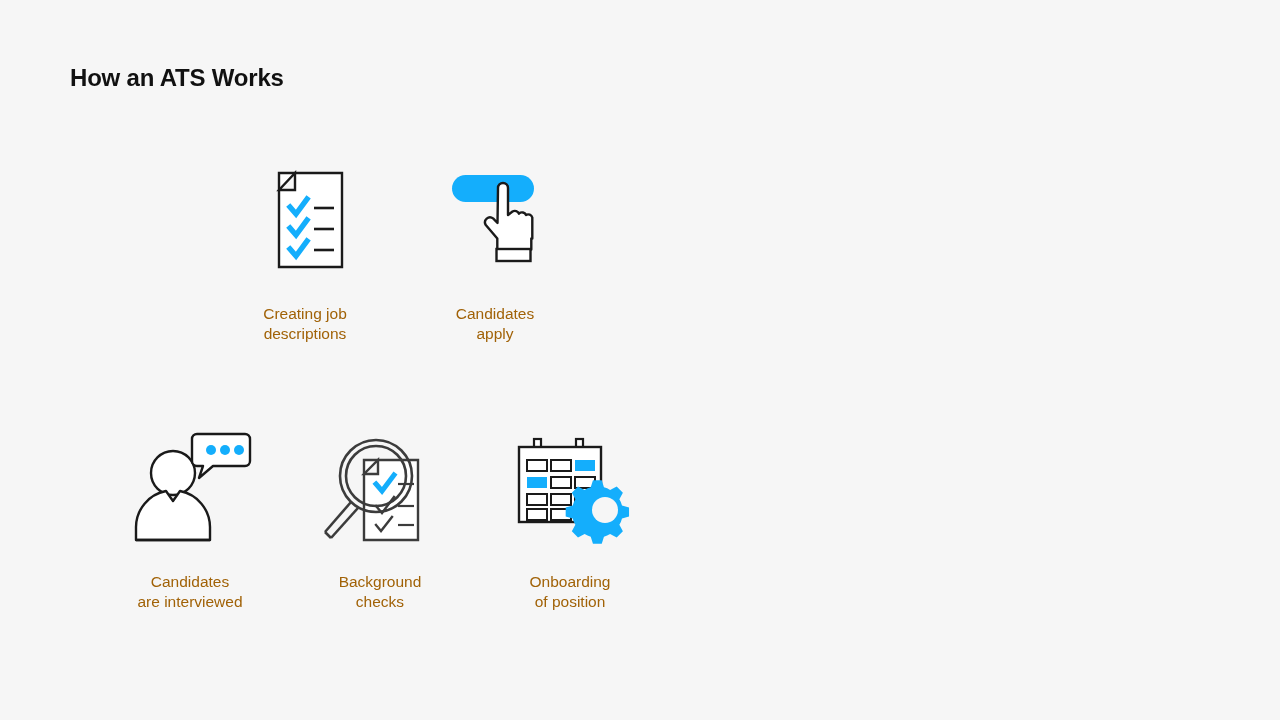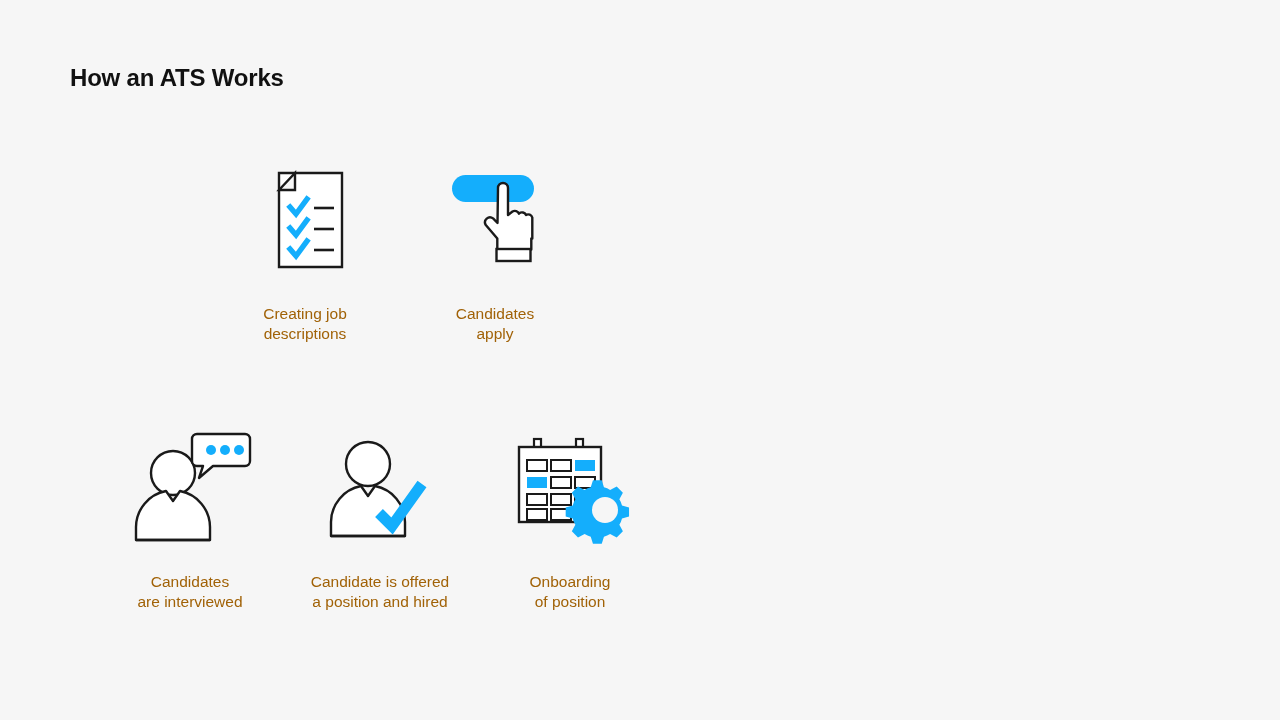--- a/index.html
+++ b/index.html
@@ -128,33 +128,42 @@
           <circle cx="82" cy="20" r="5" fill="#14aefc"></circle>
           <circle cx="96" cy="20" r="5" fill="#14aefc"></circle>
           <circle cx="110" cy="20" r="5" fill="#14aefc"></circle>
         </svg>
       </div>
       <div class="step-label">Candidates
 are interviewed</div>
     </div>
 
 
-
     <div class="step">
       <div class="step-icon">
-        <svg width="112" height="110" viewBox="0 0 112 110">
-          <circle cx="44" cy="32" r="22" fill="#ffffff" stroke="#1a1a1a" stroke-width="2.4"></circle>
-          <path d="M7 104 v-14 a37 37 0 0 1 30 -36 l7 10 l7 -10 a37 37 0 0 1 30 36 v14 Z" fill="#ffffff" stroke="#1a1a1a" stroke-width="2.4" stroke-linejoin="round"></path>
-          <line x1="7" y1="104" x2="81" y2="104" stroke="#1a1a1a" stroke-width="2.4"></line>
-          <path d="M55 81 l13 13 l30 -42" fill="none" stroke="#14aefc" stroke-width="11" stroke-linecap="butt" stroke-linejoin="miter"></path>
+        <svg width="124" height="112" viewBox="0 0 124 112">
+          <path d="M46 30 H100 V110 H46 V44 Z" fill="#ffffff" stroke="#3c3c3c" stroke-width="2.4" stroke-linejoin="miter"></path>
+          <path d="M46 44 H60 V30 Z" fill="#f6f6f6" stroke="#3c3c3c" stroke-width="2.4" stroke-linejoin="miter"></path>
+          <path d="M58 54 l6 7 l12 -16" fill="none" stroke="#14aefc" stroke-width="5" stroke-linecap="square"></path>
+          <path d="M58 76 l6 7 l12 -16" fill="none" stroke="#3c3c3c" stroke-width="2.4" stroke-linecap="square"></path>
+          <path d="M58 95 l5 6 l11 -14" fill="none" stroke="#3c3c3c" stroke-width="2.4" stroke-linecap="square"></path>
+          <line x1="80" y1="54" x2="96" y2="54" stroke="#3c3c3c" stroke-width="2.2"></line>
+          <line x1="80" y1="76" x2="96" y2="76" stroke="#3c3c3c" stroke-width="2.2"></line>
+          <line x1="80" y1="95" x2="96" y2="95" stroke="#3c3c3c" stroke-width="2.2"></line>
+          <circle cx="58" cy="46" r="36" fill="none" stroke="#3c3c3c" stroke-width="2.6"></circle>
+          <circle cx="58" cy="46" r="30" fill="none" stroke="#3c3c3c" stroke-width="2.6"></circle>
+          <line x1="33" y1="72" x2="7" y2="102" stroke="#3c3c3c" stroke-width="2.6"></line>
+          <line x1="40" y1="78" x2="13" y2="108" stroke="#3c3c3c" stroke-width="2.6"></line>
+          <line x1="7" y1="102" x2="13" y2="108" stroke="#3c3c3c" stroke-width="2.6"></line>
         </svg>
       </div>
-      <div class="step-label">Candidate is offered
-a position and hired</div>
+      <div class="step-label">Background
+checks</div>
     </div>
+
 
     <div class="step">
       <div class="step-icon">
         <svg width="120" height="110" viewBox="0 0 120 110">
           <rect x="24" y="7" width="7" height="17" fill="#ffffff" stroke="#1a1a1a" stroke-width="2.2"></rect>
           <rect x="66" y="7" width="7" height="17" fill="#ffffff" stroke="#1a1a1a" stroke-width="2.2"></rect>
           <rect x="9" y="15" width="82" height="75" fill="#ffffff" stroke="#1a1a1a" stroke-width="2.4"></rect>
           <rect x="17" y="28" width="20" height="11" fill="#ffffff" stroke="#1a1a1a" stroke-width="2"></rect>
           <rect x="41" y="28" width="20" height="11" fill="#ffffff" stroke="#1a1a1a" stroke-width="2"></rect>
           <rect x="65" y="28" width="20" height="11" fill="#14aefc"></rect>

